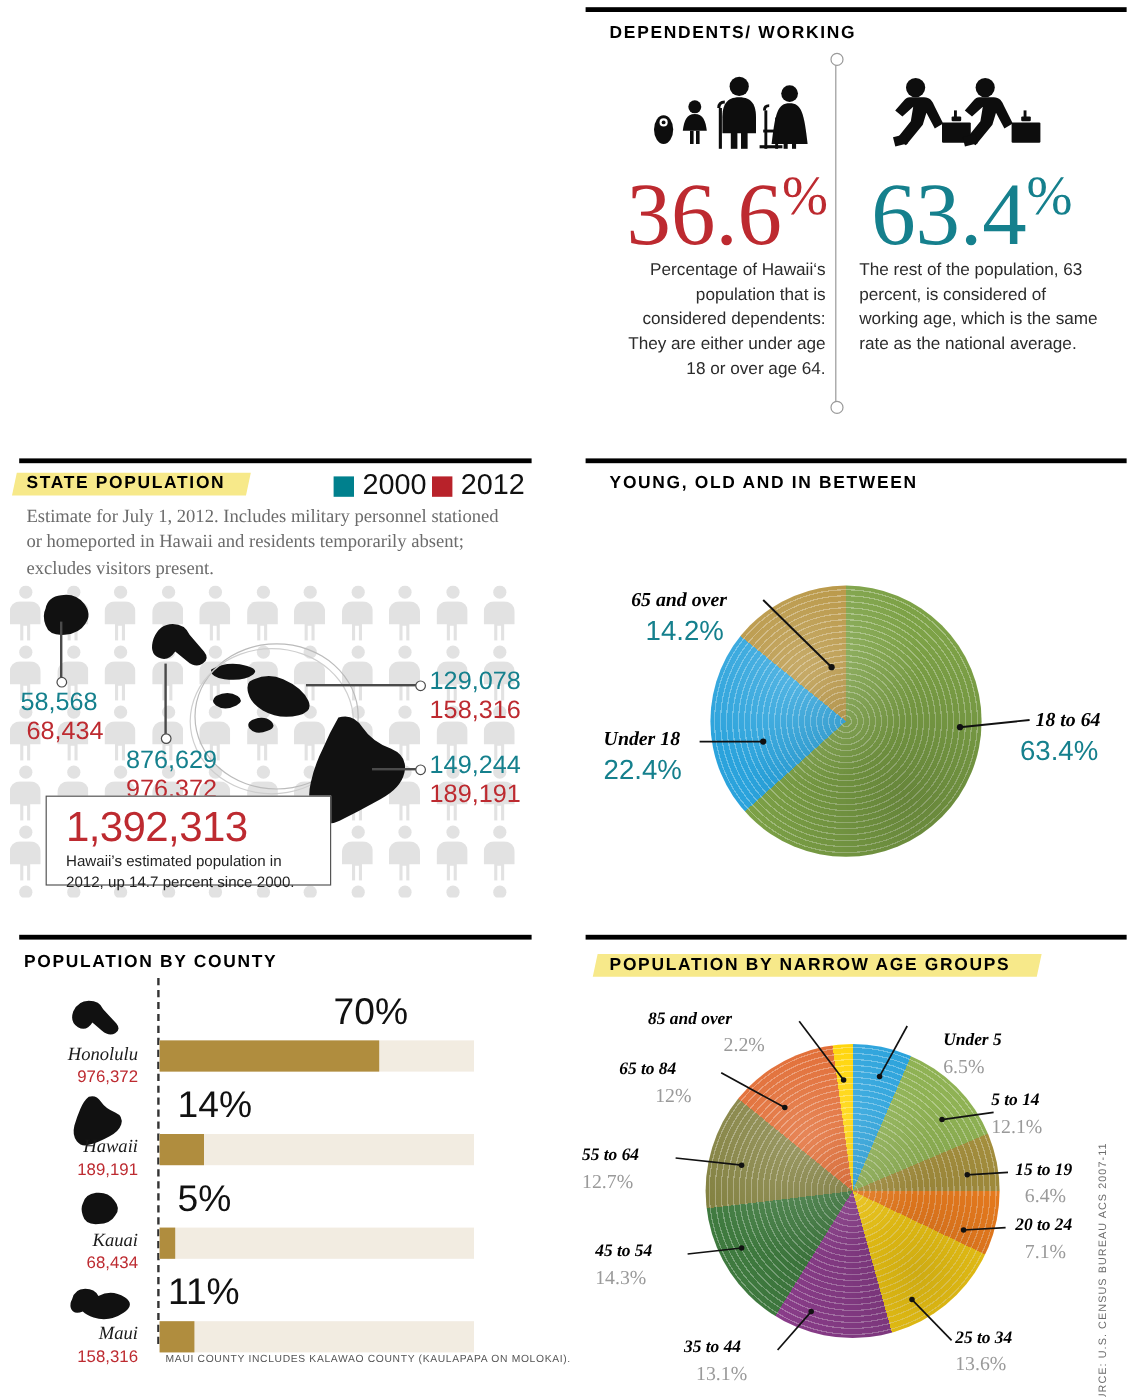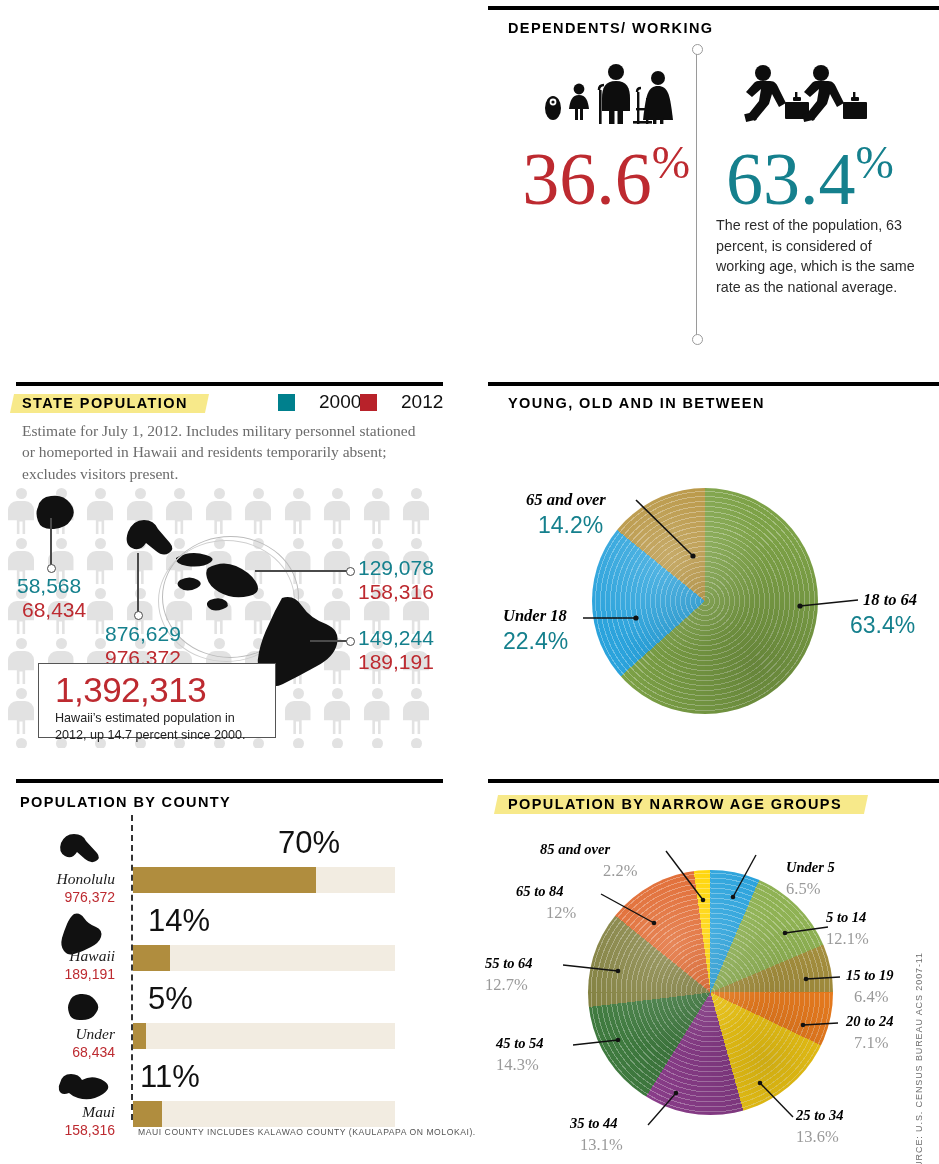--- a/index.html
+++ b/index.html
@@ -33,21 +33,21 @@
   }
   .bigpct .pm{font-size:46px;vertical-align:super;letter-spacing:-2px;}
   .blurb{
     position:absolute;font-family:"Liberation Sans",sans-serif;
     font-size:14.3px;line-height:1.45;color:#2b2b2b;
   }
   .blurb.r{text-align:right;}
 
   
   .q3{position:absolute;left:0;top:378px;width:451px;height:390px;}
-  .legend{position:absolute;display:flex;align-items:center;gap:24px;font-family:"Liberation Sans",sans-serif;font-size:19px;color:#111;}
+  .legend{position:absolute;display:flex;align-items:center;gap:7px;font-family:"Liberation Sans",sans-serif;font-size:24px;color:#111;}
   .lg-sw{width:17px;height:17px;display:inline-block;}
   .people-field{position:absolute;left:8px;top:110px;width:430px;height:260px;overflow:hidden;}
   .prow{display:flex;gap:13.5px;margin-bottom:4px;}
   .person{width:26px;height:46px;position:relative;flex:0 0 26px;}
   .person .head{position:absolute;left:8px;top:0;width:11px;height:11px;border-radius:50%;background:#e2e2e2;}
   .person .body{position:absolute;left:0;top:13px;width:26px;height:33px;background:#e2e2e2;
      border-radius:9px 9px 3px 3px;
      clip-path:polygon(0 0,100% 0,100% 58%,66% 58%,66% 100%,56% 100%,56% 62%,44% 62%,44% 100%,34% 100%,34% 58%,0 58%);}
   .callnum{position:absolute;font-family:"Liberation Sans",sans-serif;font-size:21px;line-height:1.15;}
   .teal{color:#15808d;}
@@ -166,20 +166,21 @@
           <rect x="110" y="40" width="24" height="17" rx="1"></rect>
           <rect x="118" y="35" width="8" height="4" rx="1"></rect>
           <rect x="120" y="30" width="2.4" height="7"></rect>
         </g>
       </svg>
     </div>
 
     <div class="bigpct" style="left:10px;top:140px;width:190px;text-align:right;color:#bd2a30;">
       <span>36.6</span><span class="pm">%</span>
     </div>
+    <div class="blurb r" style="left:20px;top:215px;width:180px;">Percentage of Hawaii‘s population that is considered dependents: They are either under age 18 or over age 64.</div>
 
     <div class="bigpct" style="left:238px;top:140px;width:200px;text-align:left;color:#15808d;">
       <span>63.4</span><span class="pm">%</span>
     </div>
     <div class="blurb" style="left:228px;top:215px;width:200px;">The rest of the population, 63 percent, is considered of working age, which is the same rate as the national average.</div>
   </div>
 
   <div class="q3">
     <div class="hl" style="left:12px;top:16px;width:195px;height:19px;transform:skewX(-12deg);"></div>
     <div class="sect-title" style="left:22px;top:17px;">STATE POPULATION</div>
@@ -578,21 +579,21 @@
     <div class="cty-num" style="left:0px;top:191px;">189,191</div>
     <div class="cty-pct" style="left:148px;top:128px;">14%</div>
     <div class="bar-track" style="left:133px;top:170px;width:262px;"></div>
     <div class="bar-fill" style="left: 133px; top: 170px; width: 36.68px;"></div>
 
     <div style="position:absolute;left:62px;top:218px;">
       <svg width="38" height="28" viewBox="0 0 38 28">
           <path fill="#111" d="M7 10 q2 -8 11 -9 q10 -1 15 6 q6 7 1 13 q-4 7 -14 7 q-11 1 -13 -7 q-2 -6 0 -10z"></path>
         </svg>
     </div>
-    <div class="cty-name" style="left:0px;top:250px;">Under</div>
+    <div class="cty-name" style="left:0px;top:250px;">Kauai</div>
     <div class="cty-num" style="left:0px;top:269px;">68,434</div>
     <div class="cty-pct" style="left:148px;top:206px;">5%</div>
     <div class="bar-track" style="left:133px;top:248px;width:262px;"></div>
     <div class="bar-fill" style="left: 133px; top: 248px; width: 13.1px;"></div>
 
     <div style="position:absolute;left:56px;top:296px;">
       <svg width="48" height="30" viewBox="0 0 48 30">
           <path fill="#111" d="M4 12 q2 -9 11 -9 q8 0 11 6 q11 -6 22 1 q9 6 -1 13 q-12 8 -25 4 q-6 -2 -9 -5 q-8 3 -10 -3 q-1 -4 1 -7z"></path>
         </svg>
     </div>

